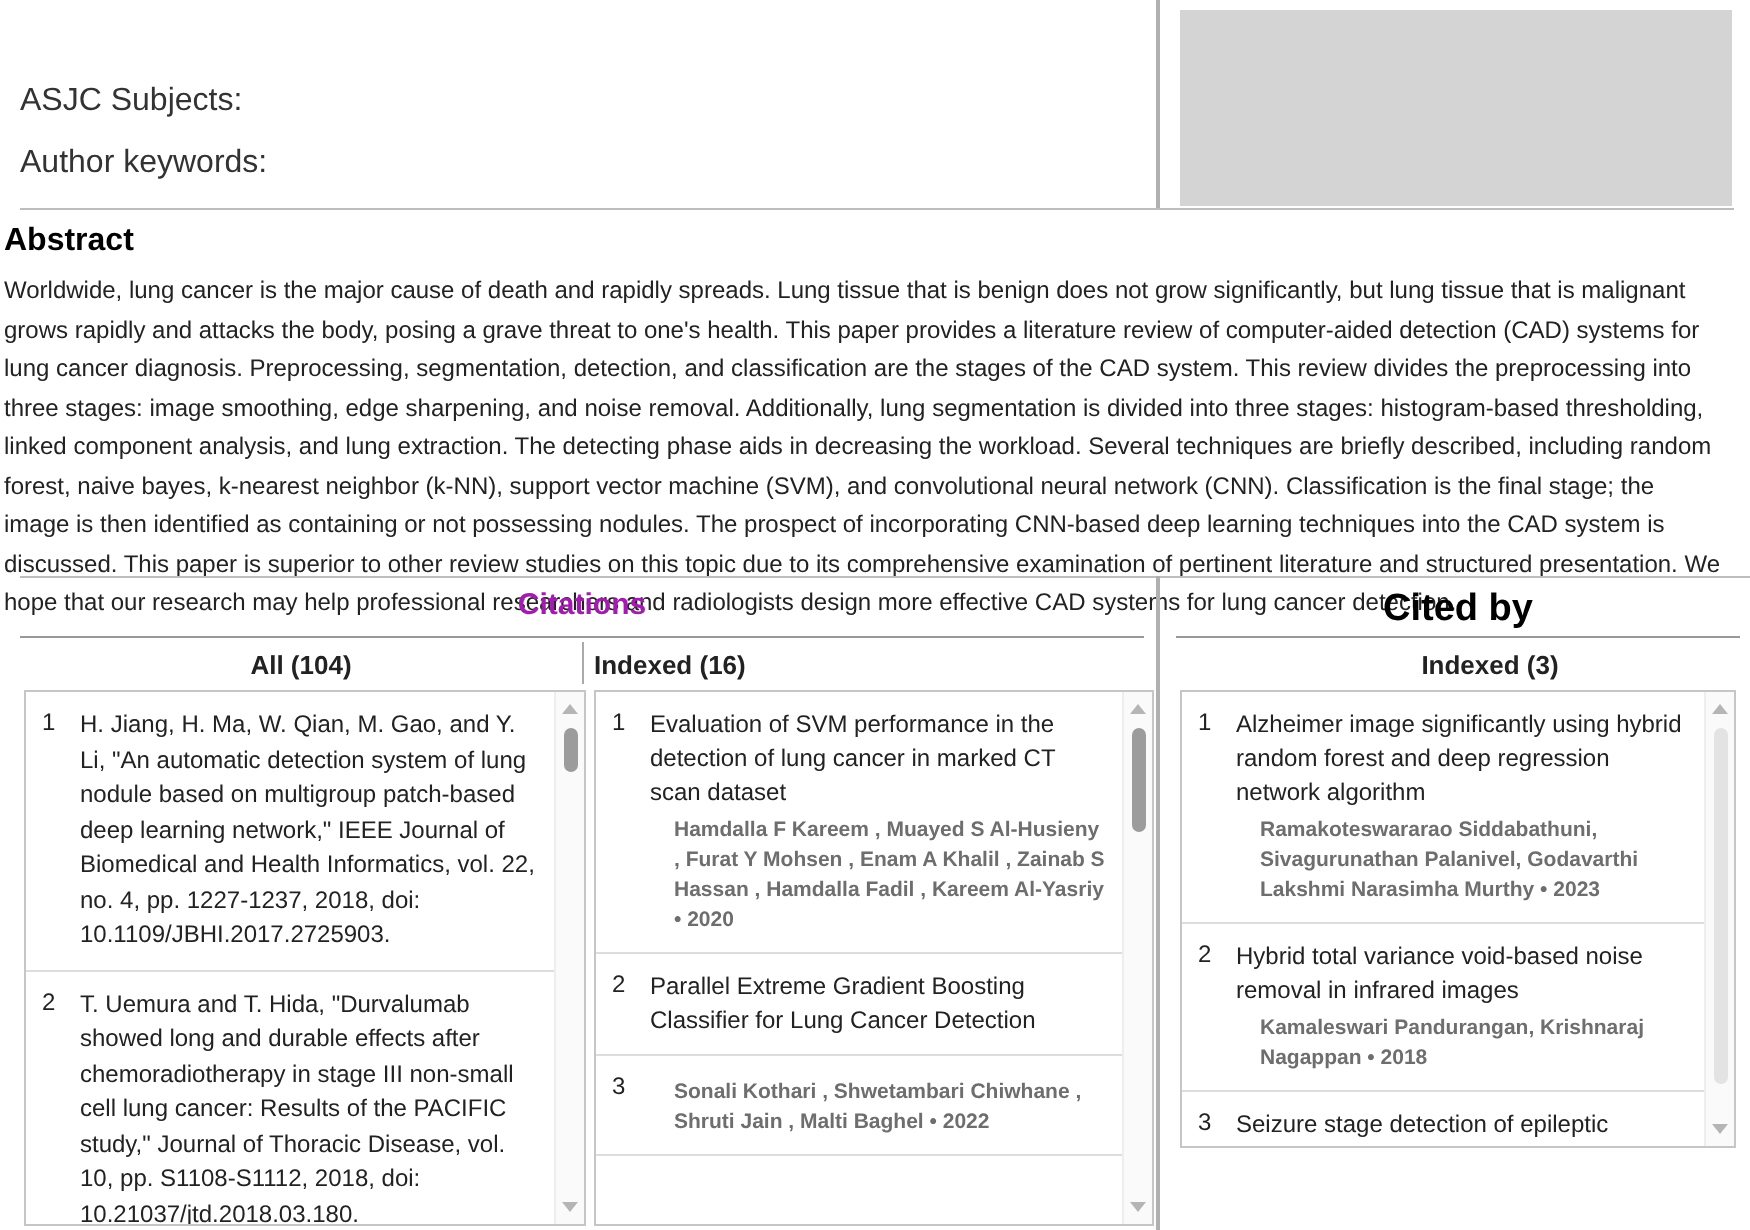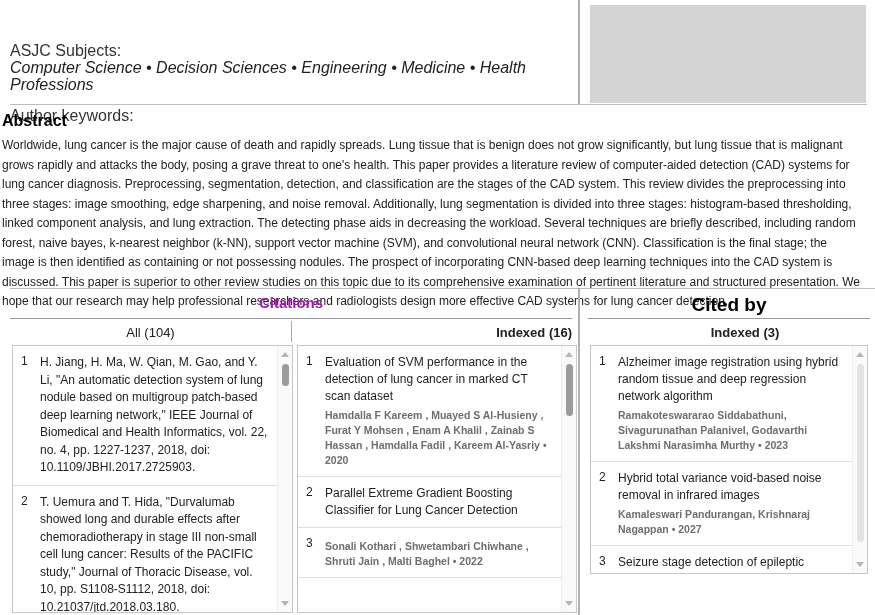--- a/index.html
+++ b/index.html
@@ -21,22 +21,22 @@
   .abstract-title { font-size:16px; font-weight:bold; color:#000; }
   .abstract-text { margin-top:6px; font-size:12px; line-height:19.5px; color:#222; }
 
   
   .hr-mid { left:10px; top:288px; width:865px; height:1px; background:#bdbdbd; }
   .v-divider-main { left:578px; top:288px; width:2px; height:327px; background:#b0b0b0; }
 
   .citations-title { left:10px; top:294px; width:562px; text-align:center;
                      font-size:15px; font-weight:bold; color:#a21caf; }
   .hr-cit { left:10px; top:318px; width:562px; height:1px; background:#999; }
-  .tab-all { left:10px; top:325px; width:281px; text-align:center; font-size:13px; font-weight:normal; }
-  .tab-indexed { left:297px; top:325px; width:275px; text-align:right; font-size:13px; font-weight:bold; }
+  .tab-all { left:10px; top:325px; width:281px; text-align:center; font-size:13px; font-weight:bold; }
+  .tab-indexed { left:297px; top:325px; width:275px; text-align:left; font-size:13px; font-weight:bold; }
   .subtab-divider { left:291px; top:321px; width:1px; height:21px; background:#aaa; }
 
   .citedby-title { left:588px; top:294px; width:282px; text-align:center;
                    font-size:19px; font-weight:bold; color:#000; }
   .hr-citedby { left:588px; top:318px; width:282px; height:1px; background:#999; }
   .tab-citedby { left:604px; top:325px; width:282px; text-align:center; font-size:13px; font-weight:bold; }
 
   
   .list-box { border:1px solid #c6c6c6; background:#fff; overflow:hidden; }
   #box-all     { left:12px;  top:345px; width:281px; height:268px; }
@@ -44,41 +44,40 @@
   #box-citedby { left:590px; top:345px; width:278px; height:229px; }
   .list-inner { position:absolute; left:0; top:0; right:15px; bottom:0; overflow:hidden; }
 
   .cite-item { display:flex; padding:8px 6px 8px 8px; border-bottom:1px solid #ddd; }
   .cite-item:last-child { border-bottom:1px solid #ddd; }
   .cite-num { width:19px; flex-shrink:0; font-size:12px; color:#222; }
   .cite-body { flex:1; }
   .cite-text { font-size:12px; line-height:17.5px; color:#222; }
   .cite-title { font-size:12px; line-height:17px; color:#222; }
   .cite-authors { margin-top:3px; font-size:10.5px; line-height:15px;
-                  font-weight:600; color:#6e6e6e; }
+                  font-weight:600; color:#6e6e6e;margin-left:12px; }
   .cite-authors:empty { display:none; margin:0; }
 
   
   .sbar { position:absolute; top:0; right:0; bottom:0; width:15px;
           background:#fafafa; border-left:1px solid #eee; }
   .sb-up, .sb-down { position:absolute; left:3px; width:0; height:0;
                      border-left:4.5px solid transparent; border-right:4.5px solid transparent; }
   .sb-up   { top:6px;  border-bottom:5px solid #b5b5b5; }
   .sb-down { bottom:6px; border-top:5px solid #b5b5b5; }
   .sb-thumb { position:absolute; left:3.5px; width:7px; border-radius:4px; background:#9c9c9c; }
   #thumb-all     { top:18px; height:22px; }
   #thumb-indexed { top:18px; height:52px; }
   #thumb-citedby { top:18px; height:178px; background:#e3e3e3; }
 </style>
 </head>
 <body>
 
 <div class="abs meta-block">
   <div class="meta-label">ASJC Subjects:</div>
-  <div class="meta-value">Computer Science • Decision Sciences • Engineering • Medicine • Health Professions</div>
   <div class="meta-gap"></div>
   <div class="meta-label">Author keywords:</div>
 </div>
 
 <div class="abs v-divider-top"></div>
 <div class="abs thumb-box"></div>
 <div class="abs hr-top"></div>
 
 <div class="abs abstract-wrap">
   <div class="abstract-title">Abstract</div>
@@ -150,29 +149,29 @@
     <div class="sb-thumb" id="thumb-indexed"></div>
     <div class="sb-down"></div>
   </div>
 </div>
 
 <div class="abs list-box" id="box-citedby">
   <div class="list-inner">
     <div class="cite-item">
       <div class="cite-num">1</div>
       <div class="cite-body">
-        <div class="cite-title">Alzheimer image registration using hybrid random tissue and deep regression network algorithm</div>
+        <div class="cite-title">Alzheimer image significantly using hybrid random forest and deep regression network algorithm</div>
         <div class="cite-authors">Ramakoteswararao Siddabathuni, Sivagurunathan Palanivel, Godavarthi Lakshmi Narasimha Murthy • 2023</div>
       </div>
     </div>
     <div class="cite-item">
       <div class="cite-num">2</div>
       <div class="cite-body">
         <div class="cite-title">Hybrid total variance void-based noise removal in infrared images</div>
-        <div class="cite-authors">Kamaleswari Pandurangan, Krishnaraj Nagappan • 2027</div>
+        <div class="cite-authors">Kamaleswari Pandurangan, Krishnaraj Nagappan • 2018</div>
       </div>
     </div>
     <div class="cite-item">
       <div class="cite-num">3</div>
       <div class="cite-body">
         <div class="cite-title">Seizure stage detection of epileptic seizure using convolutional neural networks</div>
 
       </div>
     </div>
   </div>

